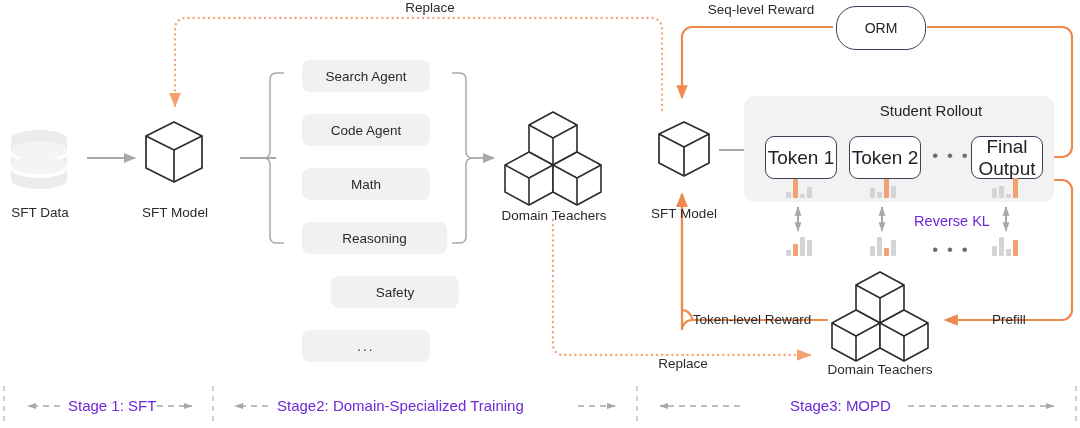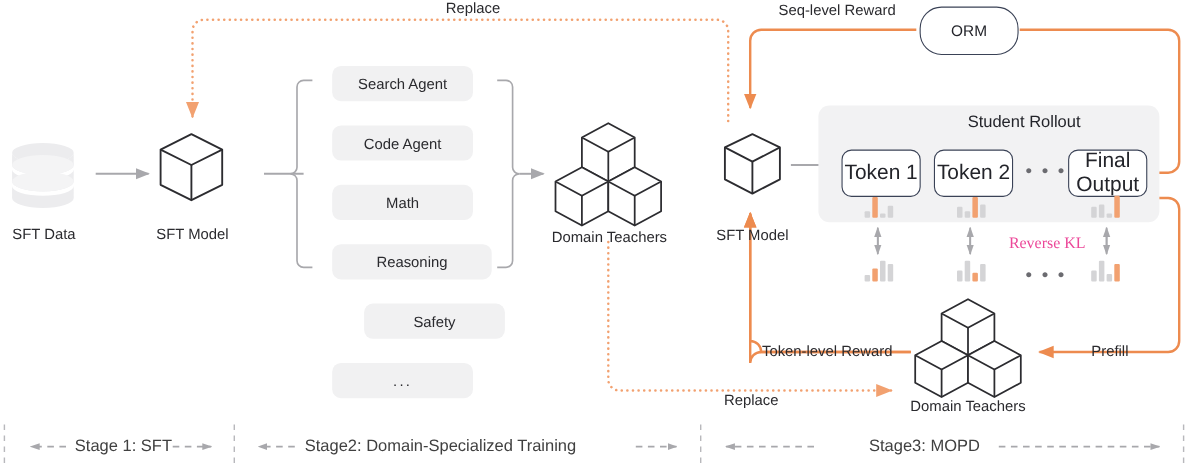--- a/index.html
+++ b/index.html
@@ -1,35 +1,35 @@
 <!DOCTYPE html>
 <html><head>
 <meta charset="utf-8">
 <style>
   html,body{margin:0;padding:0;background:#ffffff;}
   body{width:1080px;height:428px;position:relative;overflow:hidden;
        font-family:"Liberation Sans","DejaVu Sans",sans-serif;color:#1d1d1f;}
   .lbl{position:absolute;font-size:13.5px;color:#2a2a2e;white-space:nowrap;text-align:center;}
   .lbl.big{font-size:14.5px;}
-  .lbl.grey{color:#ec4899;font-family:Liberation Serif, serif;}
+  .lbl.grey{color:#6d28d9;}
   svg.layer{position:absolute;left:0;top:0;width:1080px;height:428px;overflow:visible;}
   .domainbox{position:absolute;background:#f1f1f2;border-radius:8px;
        display:flex;align-items:center;justify-content:center;
        font-size:13.5px;color:#2a2a2e;}
   .tokenbox{position:absolute;background:#ffffff;border:1.6px solid #3a4256;border-radius:9px;
        display:flex;align-items:center;justify-content:center;text-align:center;
        font-size:19px;color:#23242a;line-height:1.12;}
   .rollout{position:absolute;background:#f2f2f3;border-radius:10px;}
   .rollout-title{position:absolute;font-size:15px;color:#23242a;}
   .ormbox{position:absolute;background:#ffffff;border:1.7px solid #3a4256;border-radius:20px;
        display:flex;align-items:center;justify-content:center;font-size:14px;color:#23242a;}
   .bars{position:absolute;display:flex;align-items:flex-end;gap:2px;}
   .bars i{display:block;width:5px;background:#d4d4d6;border-radius:1px;}
   .bars i.o{background:#f2a170;}
-  .stagelabel{position:absolute;font-size:15px;color:#404040;white-space:nowrap;}
+  .stagelabel{position:absolute;font-size:15px;color:#6d28d9;white-space:nowrap;}
   .dots{position:absolute;font-size:17px;color:#6b6b70;letter-spacing:2px;}
 </style>
 </head>
 <body>
 
 <svg class="layer">
   <defs>
     <marker id="ahGrey" viewBox="0 0 10 10" refX="9" refY="5" markerWidth="7" markerHeight="7" orient="auto-start-reverse">
       <path d="M0,1 L10,5 L0,9 z" fill="#A8A8AC"></path>
     </marker>

